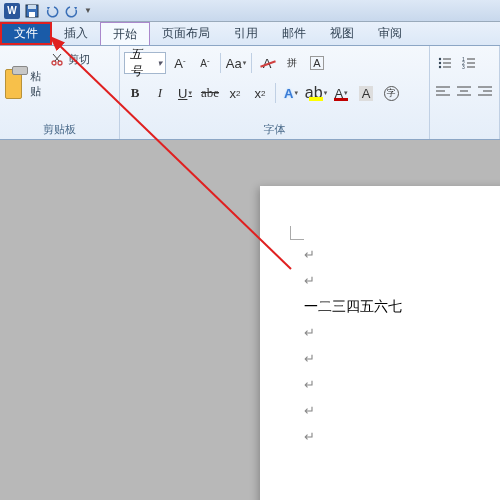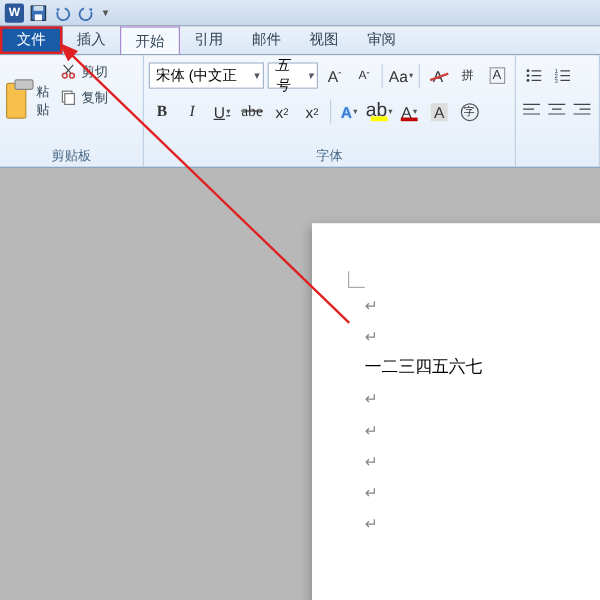--- a/index.html
+++ b/index.html
@@ -91,20 +91,21 @@
         <path d="M12 3 L9 3 L11 6 Z" fill="#3a6fb7"></path>
       </svg>
   </div>
   <span class="qat-drop">▼</span>
 </div>
 
 <div class="tabs">
   <div class="tab file">文件</div>
   <div class="tab">插入</div>
   <div class="tab active">开始</div>
+  <div class="tab">页面布局</div>
   <div class="tab">引用</div>
   <div class="tab">邮件</div>
   <div class="tab">视图</div>
   <div class="tab">审阅</div>
 </div>
 
 <div class="ribbon">
 
   <div class="group clipboard">
     <div class="clip-top">
@@ -117,37 +118,27 @@
           <span class="cut-icon">
             <svg viewBox="0 0 14 14">
                 <circle cx="4" cy="11" r="2" fill="none" stroke="#c44" stroke-width="1.3"></circle>
                 <circle cx="10" cy="11" r="2" fill="none" stroke="#c44" stroke-width="1.3"></circle>
                 <line x1="5" y1="9" x2="11" y2="2" class="shape"></line>
                 <line x1="9" y1="9" x2="3" y2="2" class="shape"></line>
               </svg>
           </span>
           <span>剪切</span>
         </div>
-        <div class="clip-item">
-          <span class="copy-icon">
-            <svg viewBox="0 0 14 14">
-                <rect x="2" y="2" width="8" height="9" fill="#fff" stroke="#777"></rect>
-                <rect x="4" y="4" width="8" height="9" fill="#fff" stroke="#777"></rect>
-              </svg>
-          </span>
-          <span>复制</span>
-        </div>
       </div>
     </div>
     <div class="group-label">剪贴板</div>
   </div>
 
   <div class="group font-group">
     <div class="font-row">
-      <div class="combo font-name">宋体 (中文正</div>
       <div class="combo font-size">五号</div>
       <div class="rbtn">
           <span>A</span>
           <sup>ˆ</sup>
         </div>
       <div class="rbtn">
           <span style="font-size:10px">A</span>
           <sup>ˇ</sup>
         </div>
       <div class="sep"></div>

